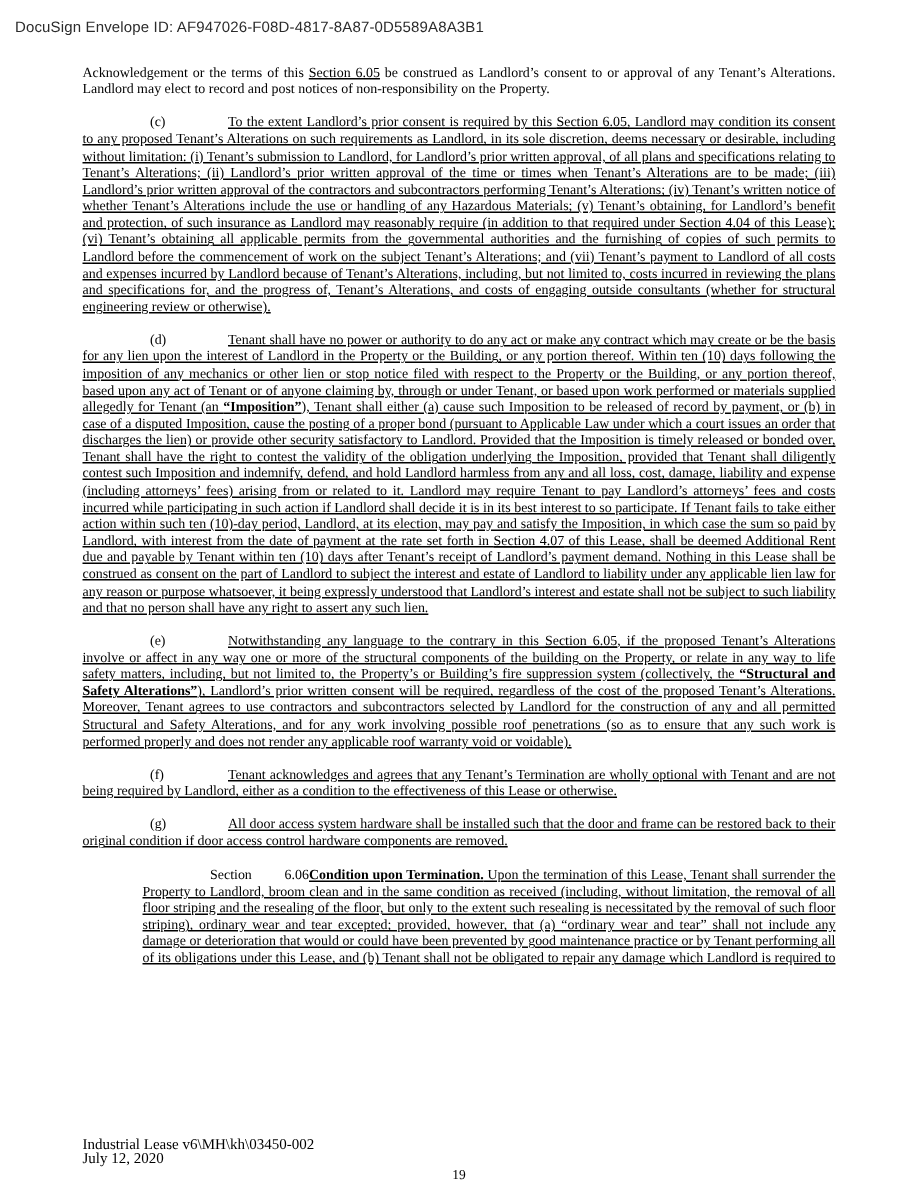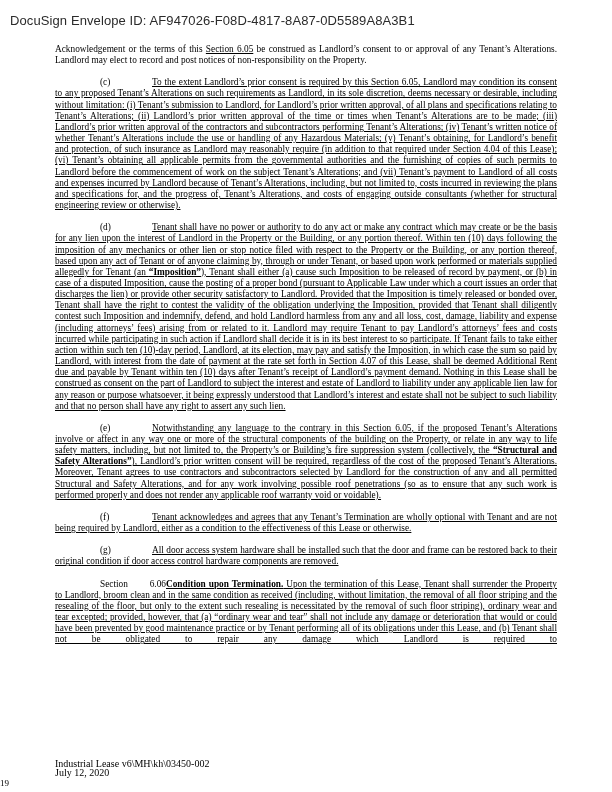--- a/index.html
+++ b/index.html
@@ -11,55 +11,55 @@
     font-family: "Liberation Serif", "DejaVu Serif", serif;
     color: #000000;
     overflow: hidden;
     box-sizing: border-box;
   }
   .docusign-line {
     position: absolute;
     top: 13px;
     left: 10px;
     font-family: "Liberation Sans", "DejaVu Sans", sans-serif;
-    font-size: 13px;
+    font-size: 10px;
     color: #2b2b2b;
     letter-spacing: 0.1px;
   }
   .content {
     position: absolute;
     top: 44px;
     left: 55px;
     width: 502px;
     font-size: 9.3px;
     line-height: 11.15px;
     text-align: justify;
     text-justify: inter-word;
   }
   .para { margin: 0 0 11px 0; }
   .para.indent { text-indent: 45px; text-decoration: underline; }
-  .para.justify-last { text-align-last: justify; margin-bottom: 0; }
+  .para.justify-last { text-align-last: justify; margin-bottom: 0; margin-left: 40px; }
   .plabel { display: inline-block; text-indent: 0; }
   .footer {
     position: absolute;
     left: 55px;
     right: 55px;
     top: 759px;
     display: flex;
     justify-content: space-between;
     font-size: 10px;
     line-height: 9.2px;
   }
   .footer-right { text-align: right; margin-top: 40px; }
   .page-number {
     position: absolute;
     top: 778px;
     left: 0;
     width: 612px;
-    text-align: left;
+    text-align: center;
     font-size: 9px;
   }
 </style>
 </head>
 <body>
 
 <div class="page">
 
   <div class="docusign-line">DocuSign Envelope ID: AF947026-F08D-4817-8A87-0D5589A8A3B1</div>
 

